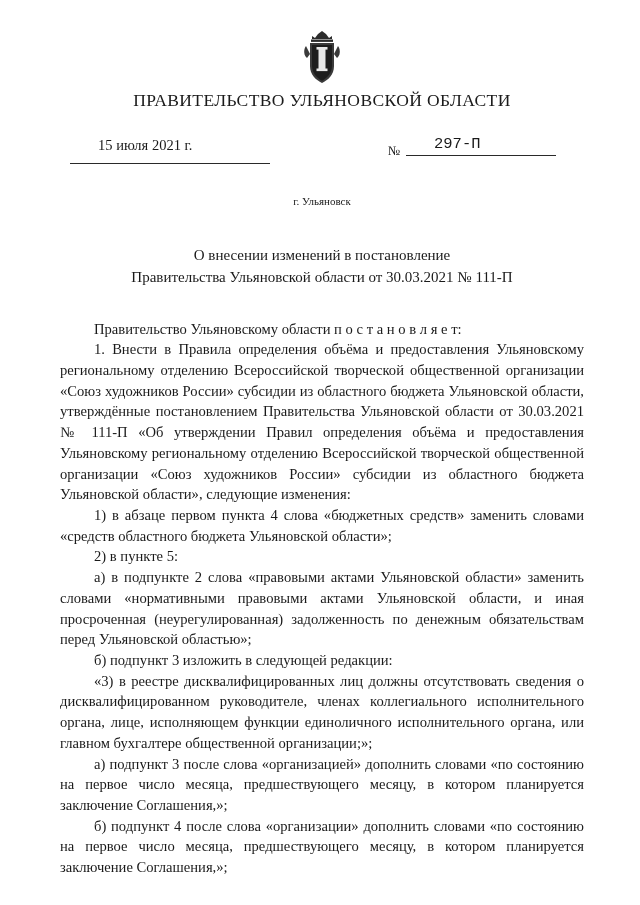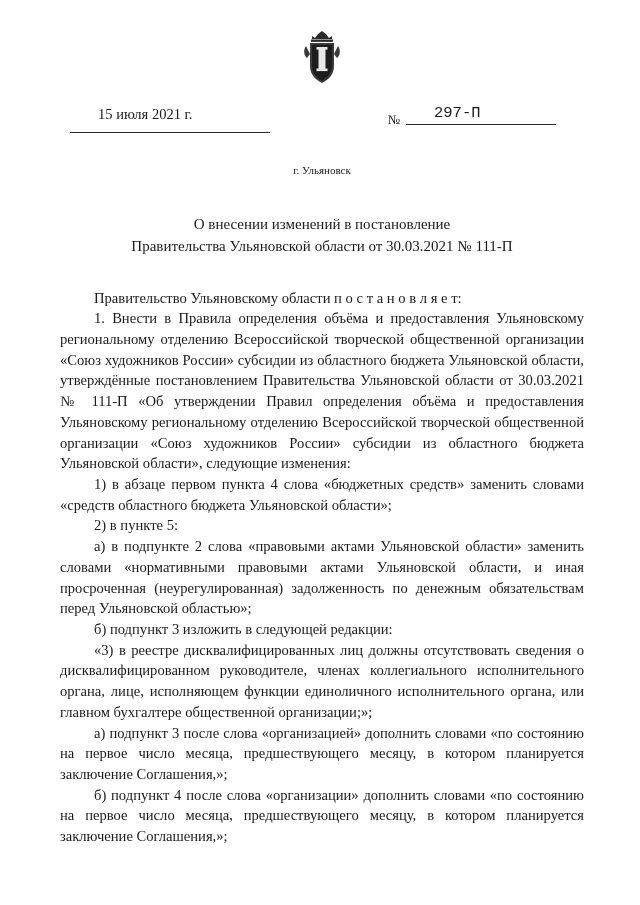--- a/index.html
+++ b/index.html
@@ -47,21 +47,21 @@
   .doc-type {
     text-align: center;
     font-size: 18px;
     letter-spacing: 3.6px;
     margin-top: 12px;
     white-space: nowrap;
   }
 
   
   .meta-row {
-    margin-top: 18px;
+    margin-top: 26px;
     position: relative;
     height: 58px;
   }
   .date {
     position: absolute;
     left: 38px;
     top: 0;
     font-size: 14.5px;
   }
   .date-rule {
@@ -171,20 +171,21 @@
         <rect x="19.5" y="19" width="7" height="20" fill="#e8e8e8"></rect>
         <rect x="17.5" y="17" width="11" height="2.6" fill="#e8e8e8"></rect>
         <rect x="17.5" y="38.5" width="11" height="2.6" fill="#e8e8e8"></rect>
 
         <path d="M7 16 C4 20 5 26 8 28 L11 24 Z" fill="#3a3a3a"></path>
         <path d="M39 16 C42 20 41 26 38 28 L35 24 Z" fill="#3a3a3a"></path>
       </svg>
     </span>
   </div>
 
+  <div class="gov-title">ПРАВИТЕЛЬСТВО УЛЬЯНОВСКОЙ ОБЛАСТИ</div>
 
   <div class="meta-row">
     <div class="date">15 июля 2021 г.</div>
     <div class="date-rule"></div>
 
     <div class="num-block">
       <div class="num-line">
         <span class="num-label">№</span>
         <span class="num-value">297-П</span>
         <span class="num-rule"></span>

